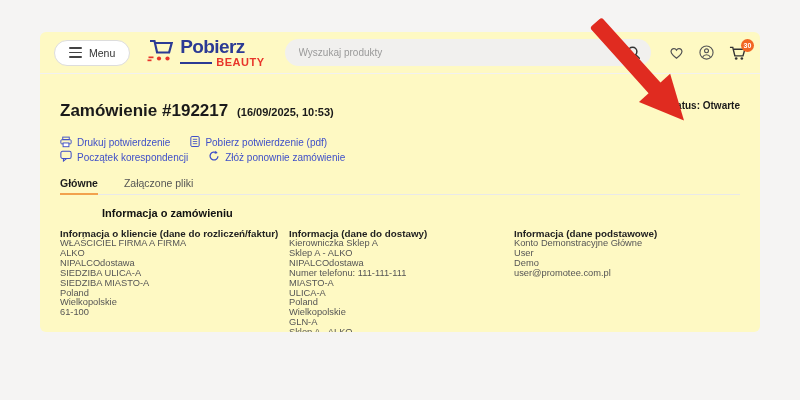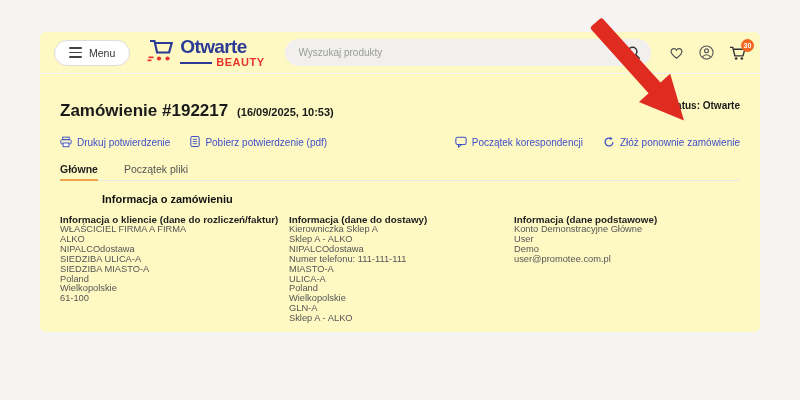--- a/index.html
+++ b/index.html
@@ -50,21 +50,21 @@
     min-width: 13px; height: 13px; border-radius: 50%;
     background: #f26622; color: #fff; font-size: 7px; font-weight: 700;
     display: flex; align-items: center; justify-content: center;
   }
   
   .main { padding: 13px 20px 0 20px; }
   .title-row { display: flex; justify-content: space-between; align-items: center; }
   .order-title { font-size: 17px; font-weight: 800; color: #1a1a1a; }
   .order-date { font-size: 11px; font-weight: 700; color: #1a1a1a; }
   .status { font-size: 10px; font-weight: 700; color: #1a1a1a; }
-  .actions-row { display: flex; justify-content: space-between; margin-top: 11px; }
+  .actions-row { display: flex; justify-content: space-between; margin-top: 11px; flex-direction: column; }
   .actions-left, .actions-right { display: flex; gap: 20px; }
   .link {
     display: flex; align-items: center; gap: 5px;
     color: #3f4fc8; font-size: 10px; cursor: pointer; white-space: nowrap;
   }
   .tabs { display: flex; gap: 26px; margin-top: 13px; border-bottom: 1px solid #e9e9e9; }
   .tab { font-size: 10.5px; color: #555; padding-bottom: 4px; cursor: pointer; }
   .tab.active { color: #1d1d1d; font-weight: 600; border-bottom: 2px solid #f2a24d; margin-bottom: -1px; }
   .section-title { font-size: 11px; font-weight: 800; color: #111; margin-top: 12px; padding-left: 42px; }
   .columns { display: flex; margin-top: 9px; }
@@ -96,21 +96,21 @@
       <span>
         <svg width="30" height="27" viewBox="0 0 30 27">
           <path d="M4 4 h4.5 l2.6 11.5 h12 l2.6 -9.5 h-16" fill="none" stroke="#2b3a94" stroke-width="2.2"></path>
           <circle cx="13" cy="21.5" r="2.1" fill="#e8352b"></circle>
           <circle cx="21.5" cy="21.5" r="2.1" fill="#e8352b"></circle>
           <rect x="2.5" y="19.5" width="5" height="1.7" fill="#e8352b"></rect>
           <rect x="1.5" y="22.5" width="4" height="1.7" fill="#e8352b"></rect>
         </svg>
       </span>
       <span class="logo-text">
-        <span class="logo-name">Otwarte</span>
+        <span class="logo-name">Pobierz</span>
         <span class="logo-sub">
           <i class="logo-dash"></i>
           <span>BEAUTY</span>
         </span>
       </span>
     </div>
 
     <div class="search">
       <input type="text" placeholder="Wyszukaj produkty" style="">
       <span class="search-icon-btn">
@@ -195,21 +195,21 @@
               <path d="M8.8 0.8 l2.5 2.8 -3.6 .8 Z" fill="#3f4fc8"></path>
             </svg>
           </span>
           <span>Złóż ponownie zamówienie</span>
         </span>
       </div>
     </div>
 
     <nav class="tabs">
       <span class="tab active">Główne</span>
-      <span class="tab">Początek pliki</span>
+      <span class="tab">Załączone pliki</span>
     </nav>
 
     <h2 class="section-title">Informacja o zamówieniu</h2>
 
     <div class="columns">
       <div class="col col-1">
         <div class="col-header">Informacja o kliencie (dane do rozliczeń/faktur)</div>
         <div>
 
         <div class="col-line">WŁAŚCICIEL FIRMA A FIRMA</div>

